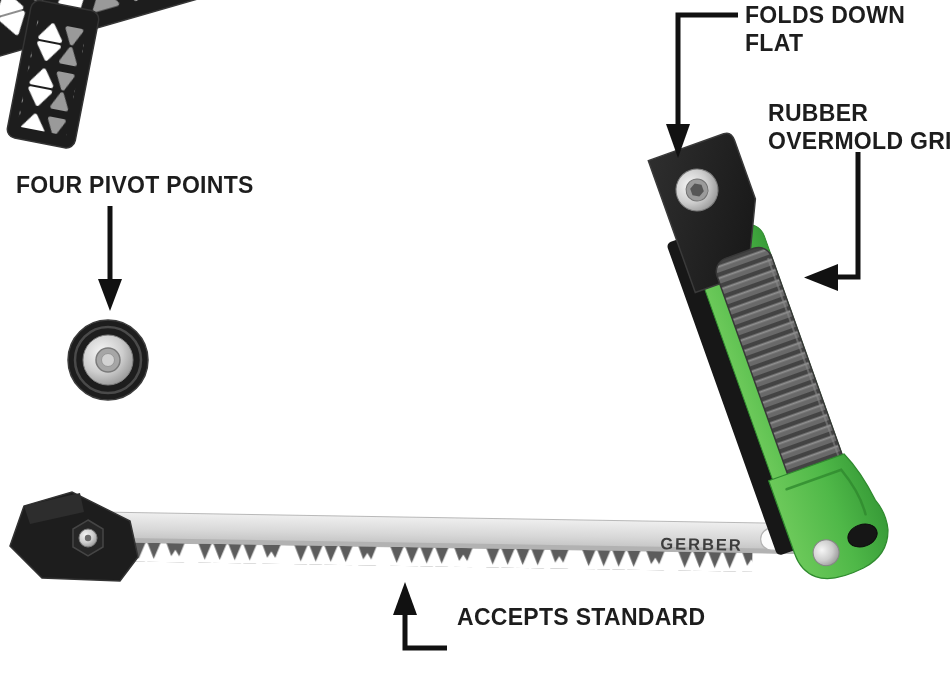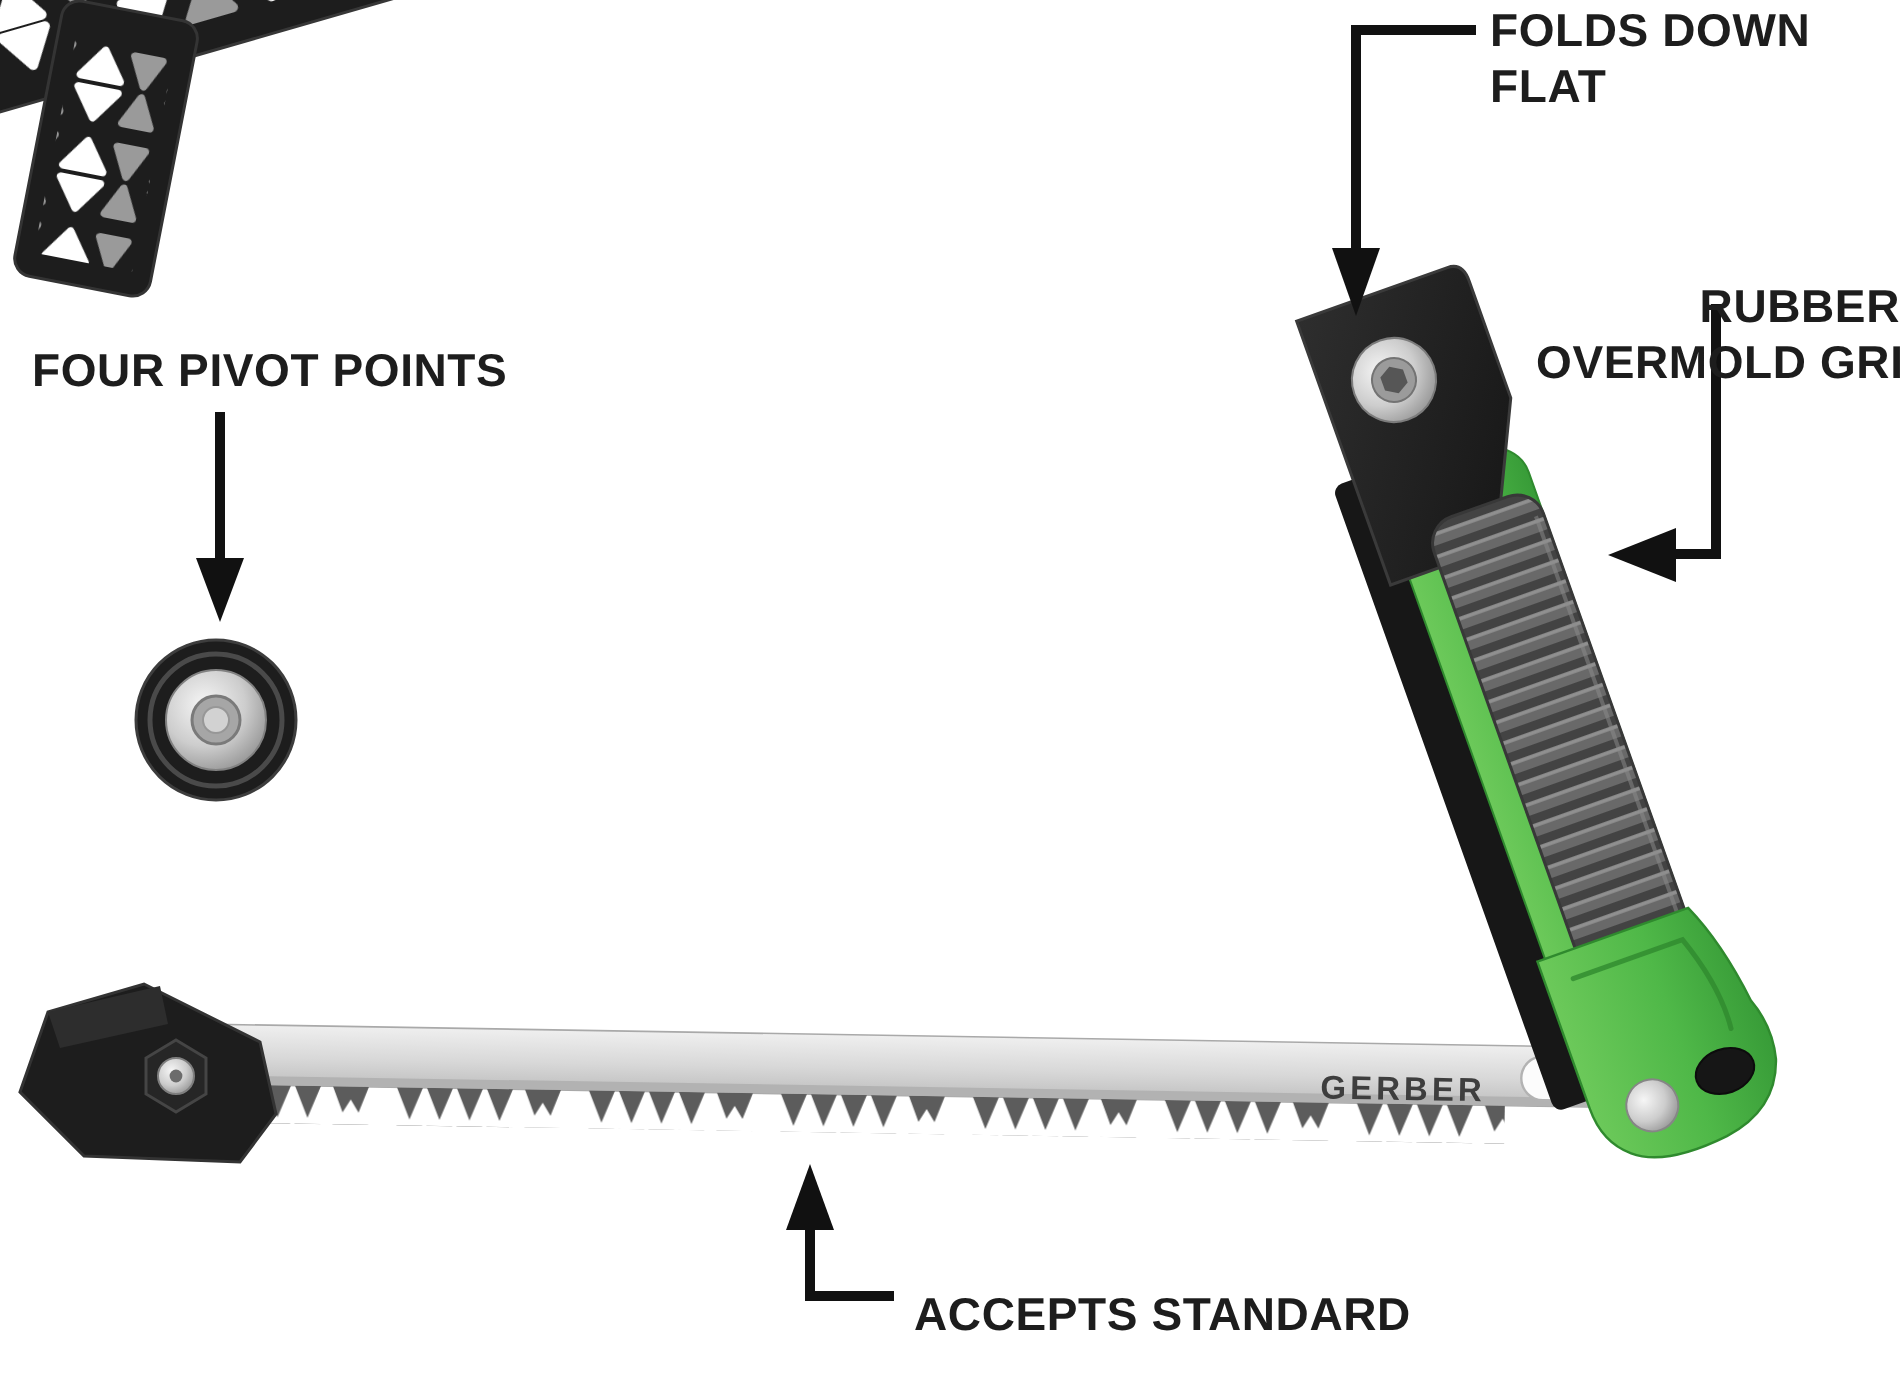--- a/index.html
+++ b/index.html
@@ -6,21 +6,21 @@
   #stage{
     position:relative;width:950px;height:691px;background:#ffffff;
     overflow:hidden;font-family:"Liberation Sans",sans-serif;
   }
   #art{position:absolute;left:0;top:0;}
   .callout{
     position:absolute;color:#1d1d1d;font-weight:bold;
     font-size:23px;line-height:28px;letter-spacing:0.3px;
     font-family:"Liberation Sans",sans-serif;white-space:nowrap;
   }
-  .callout.center{text-align:right;margin-top:40px;}
+  .callout.center{text-align:left;}
   .brand-on-blade{
     font-family:"Liberation Sans",sans-serif;font-weight:bold;
     font-size:16.5px;letter-spacing:2px;fill:#3e3e3e;
   }
 </style>
 </head>
 <body>
 
 <div id="stage">
 
@@ -162,17 +162,17 @@
 
   <div class="callout" style="left:16px;top:171px;">
     <div>FOUR PIVOT POINTS</div>
   </div>
 
   <div class="callout center" style="left:768px;top:99px;width:182px;">
     <div>RUBBER</div>
     <div>OVERMOLD GRIP</div>
   </div>
 
-  <div class="callout" style="left:457px;top:643px;">
+  <div class="callout" style="left:457px;top:603px;">
     <div>ACCEPTS STANDARD</div>
   </div>
 
 </div>
 
 </body></html>

